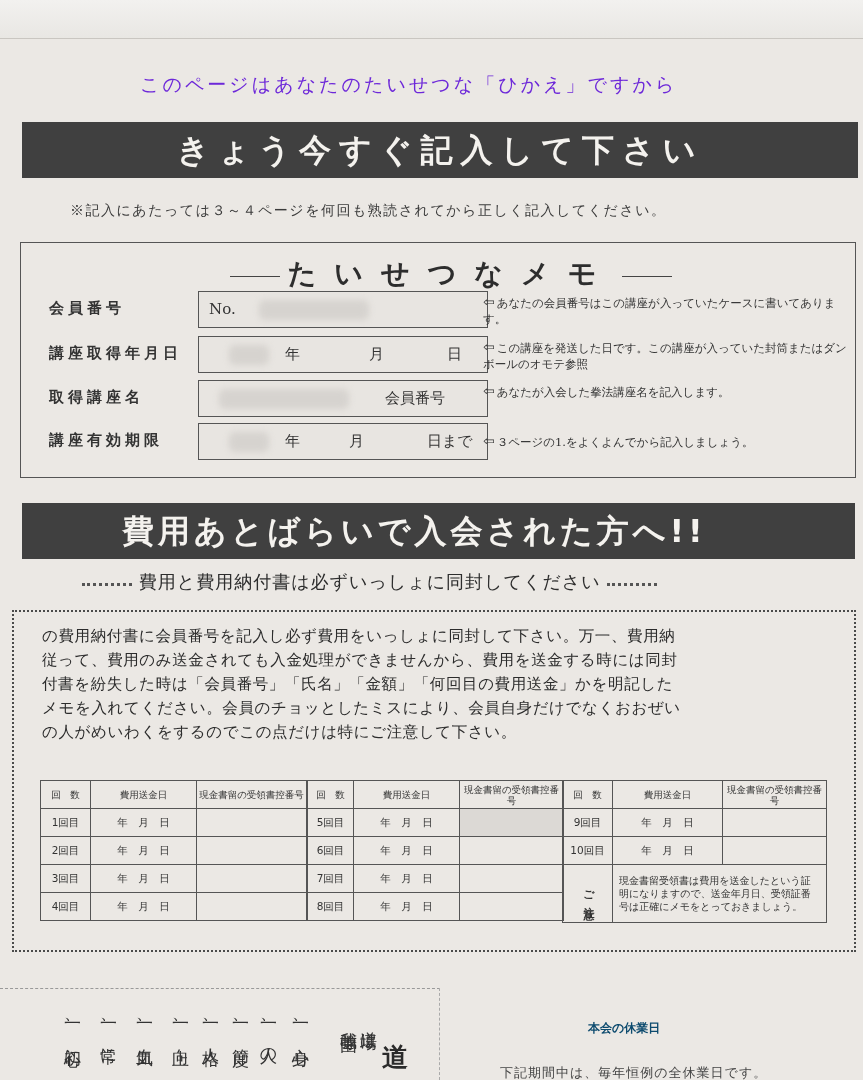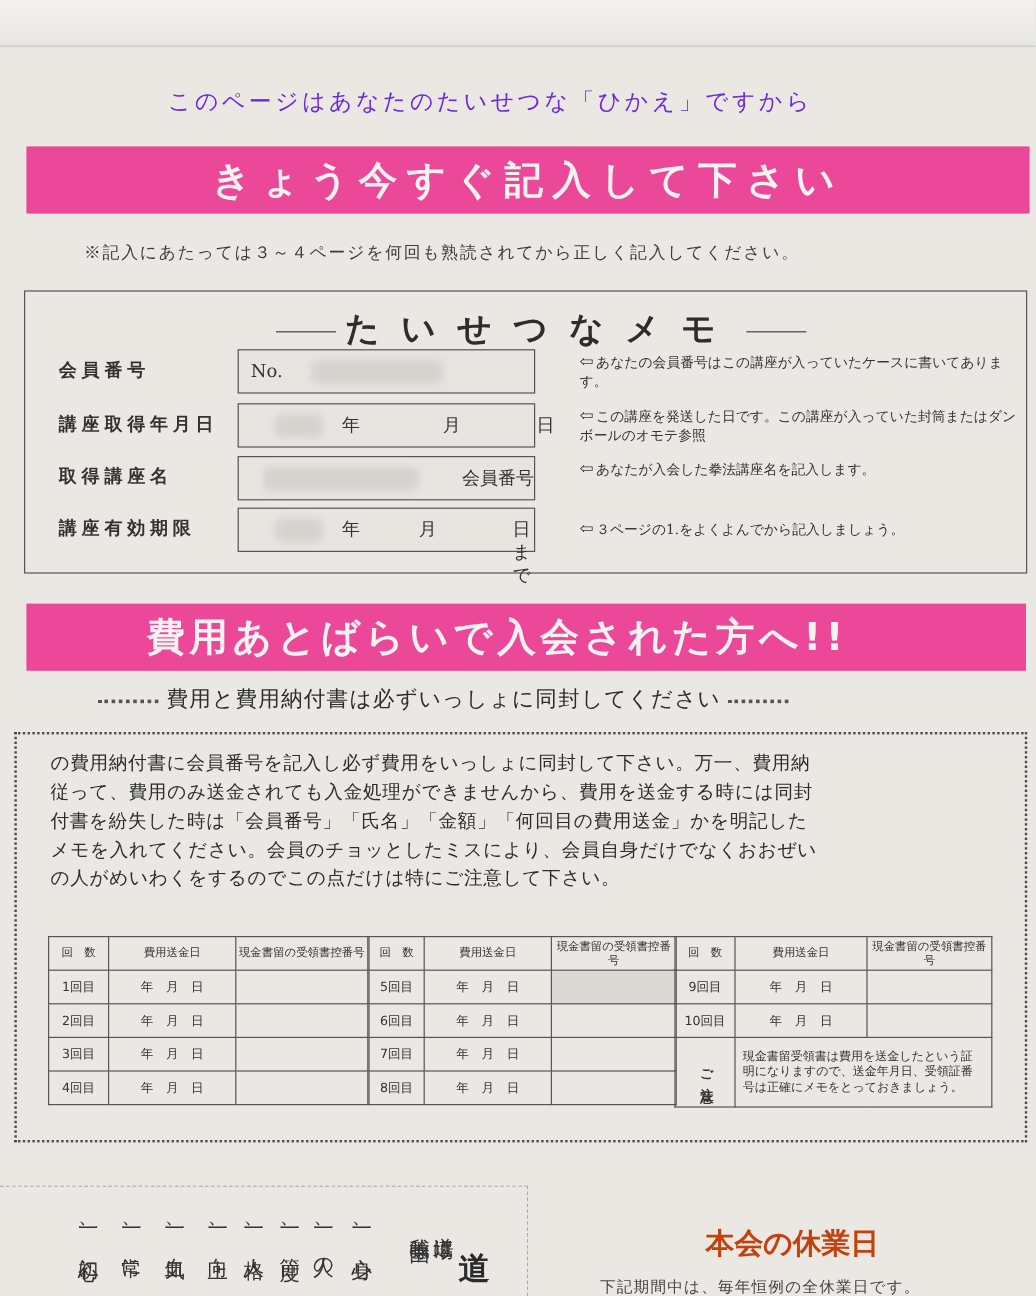--- a/index.html
+++ b/index.html
@@ -17,21 +17,21 @@
   .page {
     position: absolute; left: 0; top: 38px; width: 863px; height: 1042px;
     background: #ebe8e4;
     border-top: 1px solid #c9c6c1;
   }
   .intro {
     position: absolute; left: 140px; top: 72px; width: 620px;
     font-size: 19px; letter-spacing: 3px; color: #6d28d9;
   }
   .banner {
-    position: absolute; background: #ec4899; color: #f4f2ee;
+    position: absolute; background: #404040; color: #f4f2ee;
     font-family: "DejaVu Sans", "Liberation Sans", sans-serif;
     font-weight: bold; text-align: center;
   }
   .banner-1 { left: 22px; top: 122px; width: 836px; height: 56px; font-size: 32px; line-height: 56px; letter-spacing: 8px; }
   .banner-2 { left: 22px; top: 503px; width: 833px; height: 56px; font-size: 32px; line-height: 56px; letter-spacing: 4px; text-align: left; padding-left: 100px; }
   .note-line {
     position: absolute; left: 70px; top: 202px; font-size: 14px; letter-spacing: 1.5px; color: #3b3b3b;
   }
   .memo-box {
     position: absolute; left: 20px; top: 242px; width: 836px; height: 236px;
@@ -42,21 +42,21 @@
     font-size: 28px; font-weight: bold; letter-spacing: 18px; color: #2d2d2d;
     font-family: Liberation Serif, serif;
   }
   .memo-title .dash { display: inline-block; width: 50px; border-top: 1.5px solid #444; vertical-align: middle; margin: 0 8px; }
   .memo-row { position: absolute; left: 0; width: 836px; height: 40px; }
   .memo-label {
     position: absolute; left: 28px; top: 8px; width: 150px;
     font-size: 15px; letter-spacing: 4px; font-weight: bold; color: #333;
   }
   .memo-field {
-    position: absolute; left: 177px; top: 0; width: 248px; height: 37px;
+    position: absolute; left: 177px; top: 0; width: 290px; height: 37px;
     border: 1.5px solid #555; background: #e8e5e1;
     font-size: 15px; padding: 8px 10px; color: #333;
   }
   .memo-field .blur {
     position: absolute; background: #d6d3cf; border-radius: 6px; filter: blur(3px);
   }
   .memo-field .part { position: absolute; top: 8px; font-size: 15px; }
   .memo-note {
     position: absolute; left: 462px; top: 3px; width: 370px;
     font-size: 11.5px; line-height: 16px; color: #333;
@@ -92,22 +92,22 @@
   .blur-cell { background: #dcd9d5; }
   .bottom-left {
     position: absolute; left: 0; top: 988px; width: 440px; height: 92px;
     border-top: 1.5px dashed #999; border-right: 1px dashed #aaa;
   }
   .vcol {
     position: absolute; writing-mode: vertical-rl; font-size: 17px; letter-spacing: 2px; color: #333;
   }
   .dojo-title { position: absolute; left: 382px; top: 1040px; font-size: 26px; font-weight: bold; color: #2b2b2b; }
   .holiday-title {
-    position: absolute; left: 588px; top: 1020px; font-size: 24px; font-weight: bold;
-    font-family: Liberation Sans, sans-serif; color: #c2410c;
+    position: absolute; left: 588px; top: 1020px; font-size: 12px; font-weight: bold;
+    font-family: Liberation Sans, sans-serif; color: #0c4a6e;
   }
   .holiday-text { position: absolute; left: 500px; top: 1064px; font-size: 13px; color: #444; letter-spacing: 1px; }
 </style>
 </head>
 <body>
 
 <div class="top-band"></div>
 <div class="page"></div>
 
 <div class="intro">このページはあなたのたいせつな「ひかえ」ですから</div>

